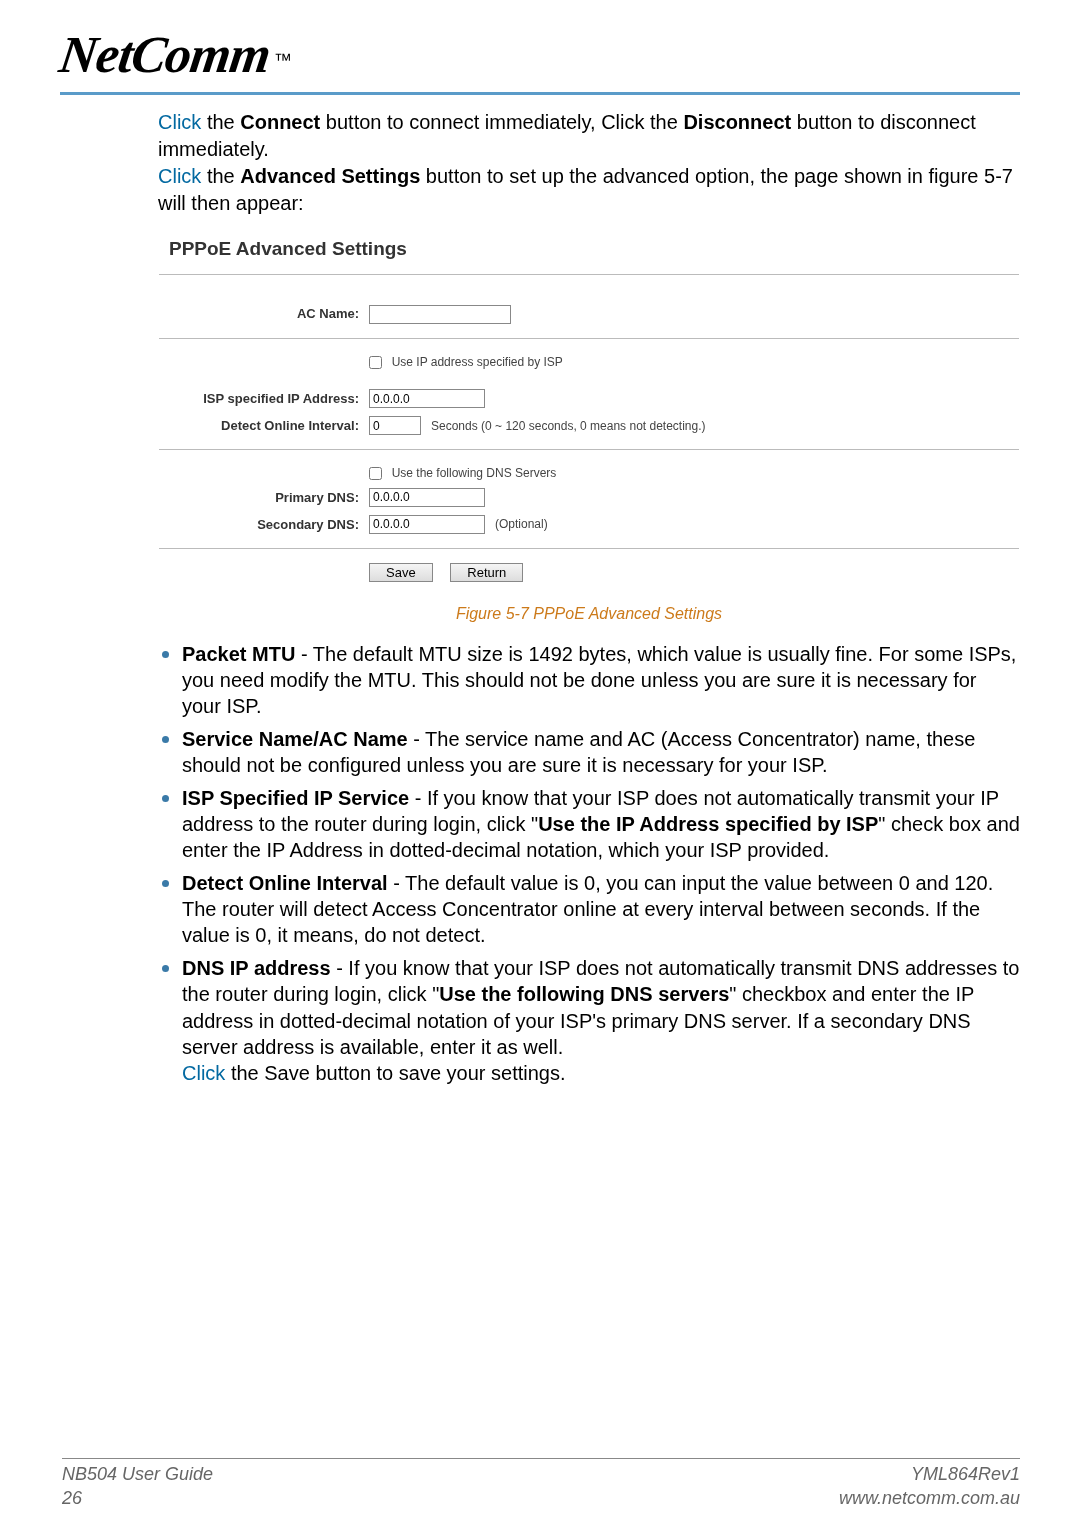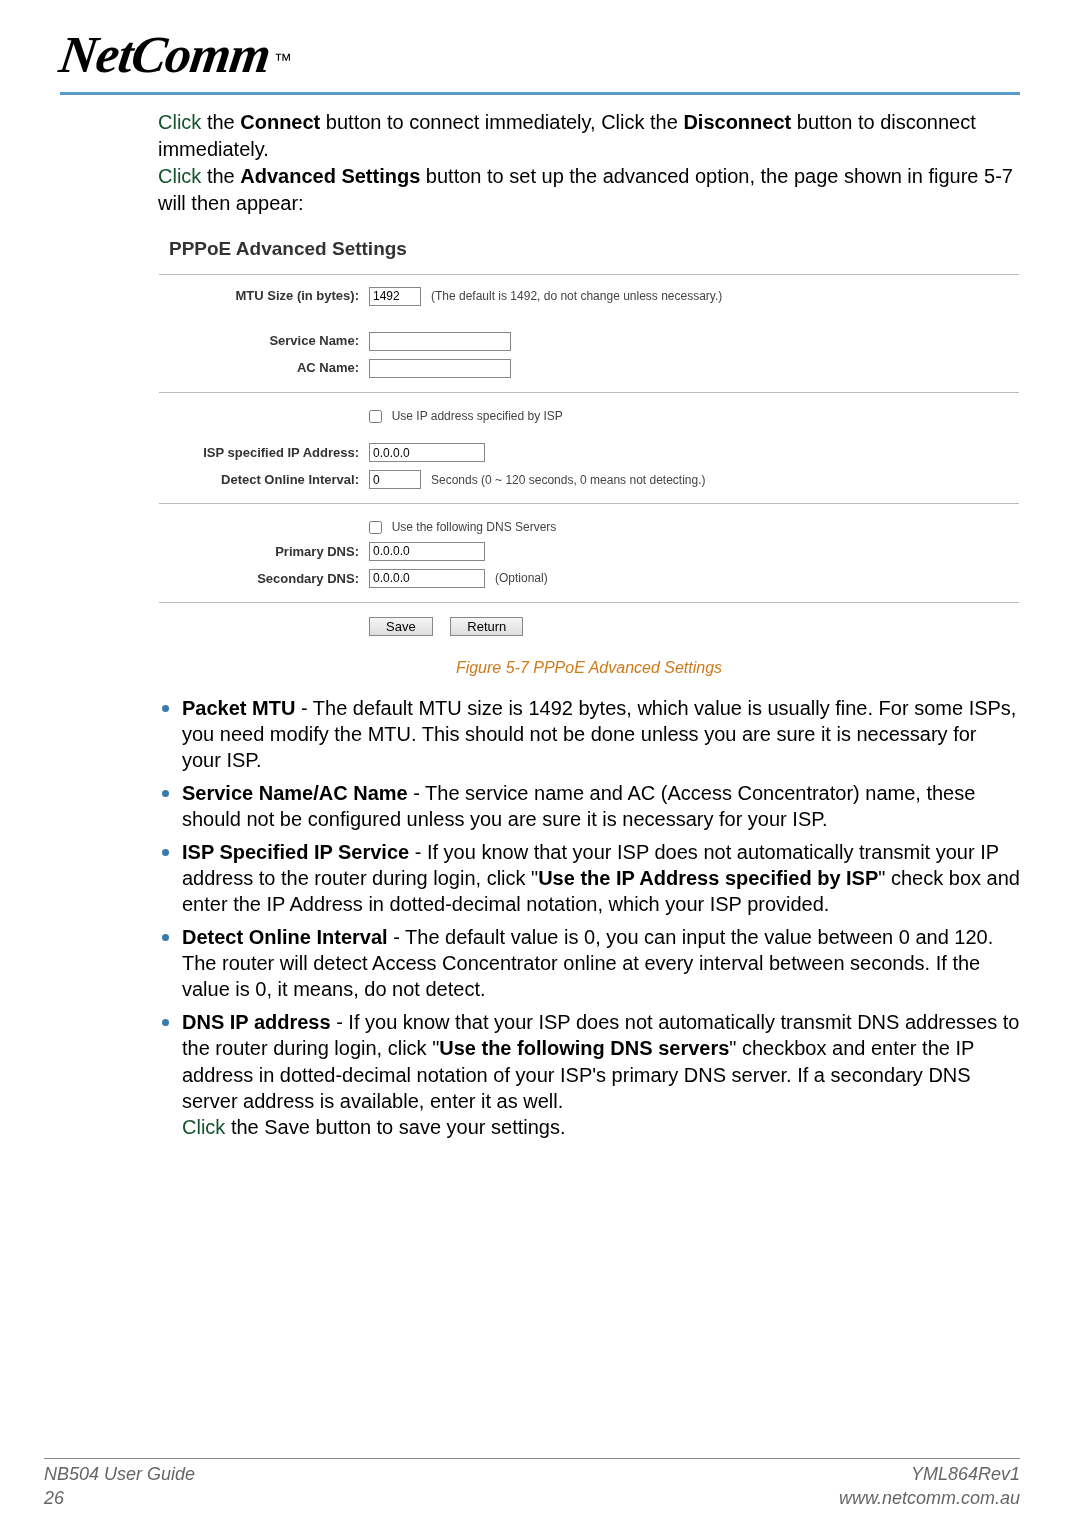--- a/index.html
+++ b/index.html
@@ -36,21 +36,21 @@
   .top-rule {
     border: none;
     border-top: 3px solid #5a9bc9;
     margin: 8px 0 14px 0;
   }
   .content {
     margin-left: 98px;
     font-size: 20px;
     line-height: 1.35;
   }
-  .click-word { color: #14532d; }
+  .click-word { color: #0369a1; }
   .bold { font-weight: bold; }
   .figure-panel {
     border: 1px solid #fff;
     margin: 10px 0 6px 0;
     background: #fff;
   }
   .panel-title {
     font-weight: bold;
     font-size: 19px;
     color: #333;
@@ -117,21 +117,21 @@
     margin-bottom: 4px;
     line-height: 1.32;
   }
   ul.desc li::marker {
     color: #3a7aa8;
     font-size: 22px;
   }
   .footer {
     position: absolute;
     bottom: 22px;
-    left: 44px;
+    left: 62px;
     right: 60px;
     border-top: 1px solid #888;
     padding-top: 4px;
     display: flex;
     justify-content: space-between;
     font-style: italic;
     color: #666;
     font-size: 18px;
   }
   .footer-left, .footer-right { line-height: 1.3; }
@@ -152,32 +152,23 @@
       <span class="click-word">Click</span><span> the </span><span class="bold">Connect</span><span> button to connect immediately, Click the </span><span class="bold">Disconnect</span><span> button to disconnect immediately.</span>
     </div>
     <div>
       <span class="click-word">Click</span><span> the </span><span class="bold">Advanced Settings</span><span> button to set up the advanced option, the page shown in figure 5-7 will then appear:</span>
     </div>
 
     <div class="figure-panel">
       <div class="panel-title">PPPoE Advanced Settings</div>
       <div class="panel-body">
 
-        <div class="form-row">
-          <div class="form-label">MTU Size (in bytes):</div>
-          <input class="form-input w46" value="1492" style="">
-          <span class="form-hint">(The default is 1492, do not change unless necessary.)</span>
-        </div>
 
         <div style="height:18px"></div>
 
-        <div class="form-row">
-          <div class="form-label">Service Name:</div>
-          <input class="form-input w140" style="">
-        </div>
         <div class="form-row">
           <div class="form-label">AC Name:</div>
           <input class="form-input w140" style="">
         </div>
 
         <hr class="panel-divider">
 
         <div style="margin-bottom:19px;">
           <input type="checkbox" class="chk" style="">
           <span class="chk-label">Use IP address specified by ISP</span>

